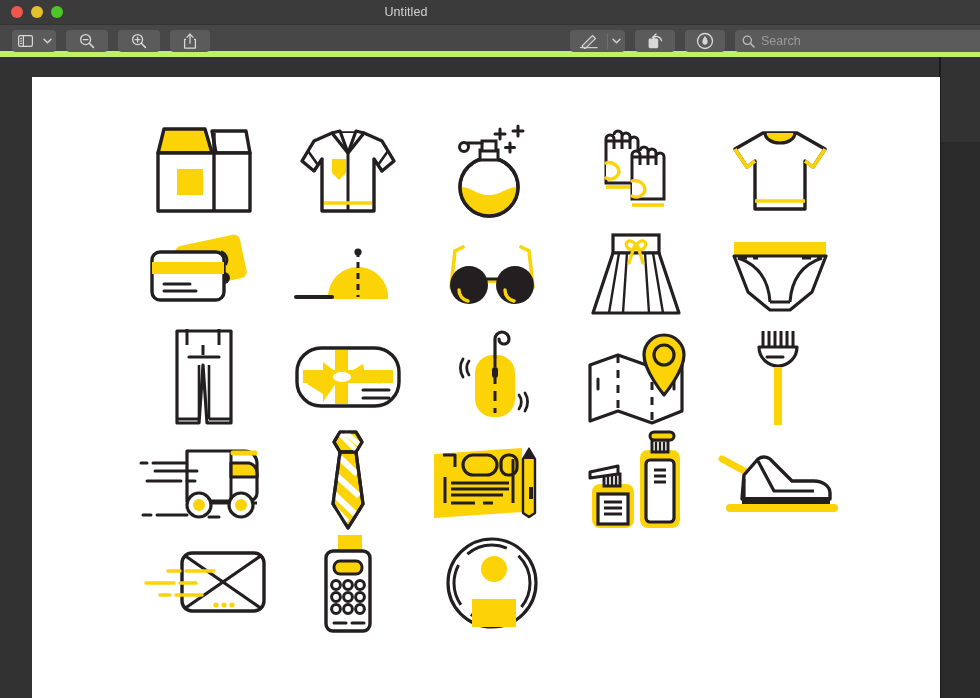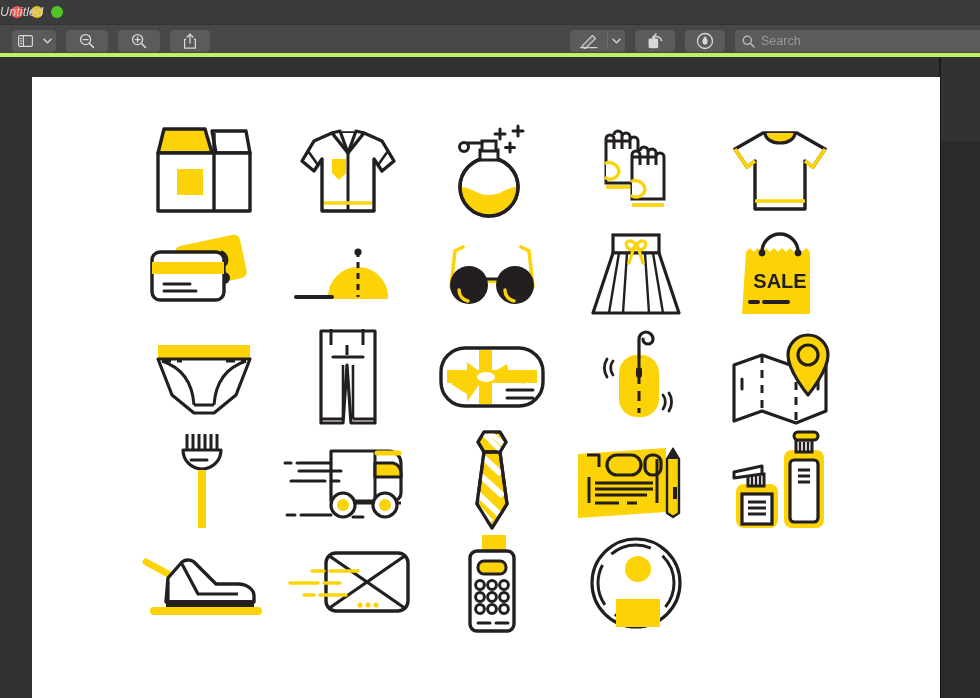--- a/index.html
+++ b/index.html
@@ -33,34 +33,33 @@
   }
   .light { width: 12px; height: 12px; border-radius: 50%; }
   .light.close   { background: #f0564c; }
   .light.min     { background: #e5c02e; }
   .light.max     { background: #4ec629; }
   #window-title {
     position: absolute;
     left: 0; top: 0;
     width: 812px; height: 25px;
     line-height: 25px;
-    text-align: left;
+    text-align: center;
     color: #d2d2d2;
     font-size: 12.5px;
     letter-spacing: .1px;
-    font-style: italic;
   }
 
   
   #toolbar {
     position: absolute;
     left: 0; top: 25px;
     width: 980px; height: 32px;
     background: #474747;
-    border-bottom: 4px solid #bef264;
+    border-bottom: 6px solid #bef264;
     display: flex;
     align-items: center;
   }
   .tb-btn {
     height: 22px;
     background: #5b5b5b;
     border-radius: 4px;
     display: flex;
     align-items: center;
     justify-content: center;
@@ -378,31 +377,20 @@
           <svg width="106" height="90" viewBox="0 0 106 90">
             <rect x="30" y="6" width="46" height="18" fill="#ffffff" stroke="#231f20" stroke-width="3.2"></rect>
             <path d="M30 24 L10 84 L96 84 L76 24 Z" fill="#ffffff" stroke="#231f20" stroke-width="3.2" stroke-linejoin="round"></path>
             <path d="M36 24 L26 84 M44 24 L40 84 M62 24 L66 84 M70 24 L80 84" fill="none" stroke="#231f20" stroke-width="2.4"></path>
             <path d="M53 16 c-7 -8 -13 -2 -8 3 c4 4 8 1 8 -3 z" fill="none" stroke="#FCD307" stroke-width="3.2"></path>
             <path d="M53 16 c7 -8 13 -2 8 3 c-4 4 -8 1 -8 -3 z" fill="none" stroke="#FCD307" stroke-width="3.2"></path>
             <path d="M51 18 L46 34 M55 18 L60 34" fill="none" stroke="#FCD307" stroke-width="3.2" stroke-linecap="round"></path>
           </svg>
         </div>
 
-        <div class="icon-cell">
-          <svg width="96" height="96" viewBox="0 0 96 96">
-            <path d="M14 26 l4 -4 l4 4 l4 -4 l4 4 l4 -4 l4 4 l4 -4 l4 4 l4 -4 l4 4 l4 -4 l4 4 l4 -4 l4 4 l4 -4 l4 4 v62 h-68 z" fill="#FCD307"></path>
-            <path d="M30 26 a18 18 0 0 1 36 0" fill="none" stroke="#231f20" stroke-width="3.4"></path>
-            <circle cx="30" cy="27" r="3.4" fill="#231f20"></circle>
-            <circle cx="66" cy="27" r="3.4" fill="#231f20"></circle>
-            <text x="48" y="62" font-family="Liberation Sans, sans-serif" font-size="20" font-weight="bold" fill="#231f20" text-anchor="middle">SALE</text>
-            <line x1="18" y1="76" x2="26" y2="76" stroke="#231f20" stroke-width="4" stroke-linecap="round"></line>
-            <line x1="32" y1="76" x2="56" y2="76" stroke="#231f20" stroke-width="4" stroke-linecap="round"></line>
-          </svg>
-        </div>
 
         <div class="icon-cell">
           <svg width="112" height="84" viewBox="0 0 112 84">
             <rect x="10" y="10" width="92" height="14" fill="#FCD307"></rect>
             <path d="M10 24 L24 60 L46 78 L66 78 L88 60 L102 24 Z" fill="#ffffff" stroke="#231f20" stroke-width="3.2" stroke-linejoin="round"></path>
             <path d="M14 26 C26 30 44 40 46 70" fill="none" stroke="#231f20" stroke-width="3"></path>
             <path d="M98 26 C86 30 68 40 66 70" fill="none" stroke="#231f20" stroke-width="3"></path>
             <line x1="46" y1="70" x2="66" y2="70" stroke="#231f20" stroke-width="3"></line>
             <line x1="14" y1="26" x2="34" y2="26" stroke="#231f20" stroke-width="3" stroke-dasharray="9 6"></line>
             <line x1="78" y1="26" x2="98" y2="26" stroke="#231f20" stroke-width="3" stroke-dasharray="9 6"></line>

